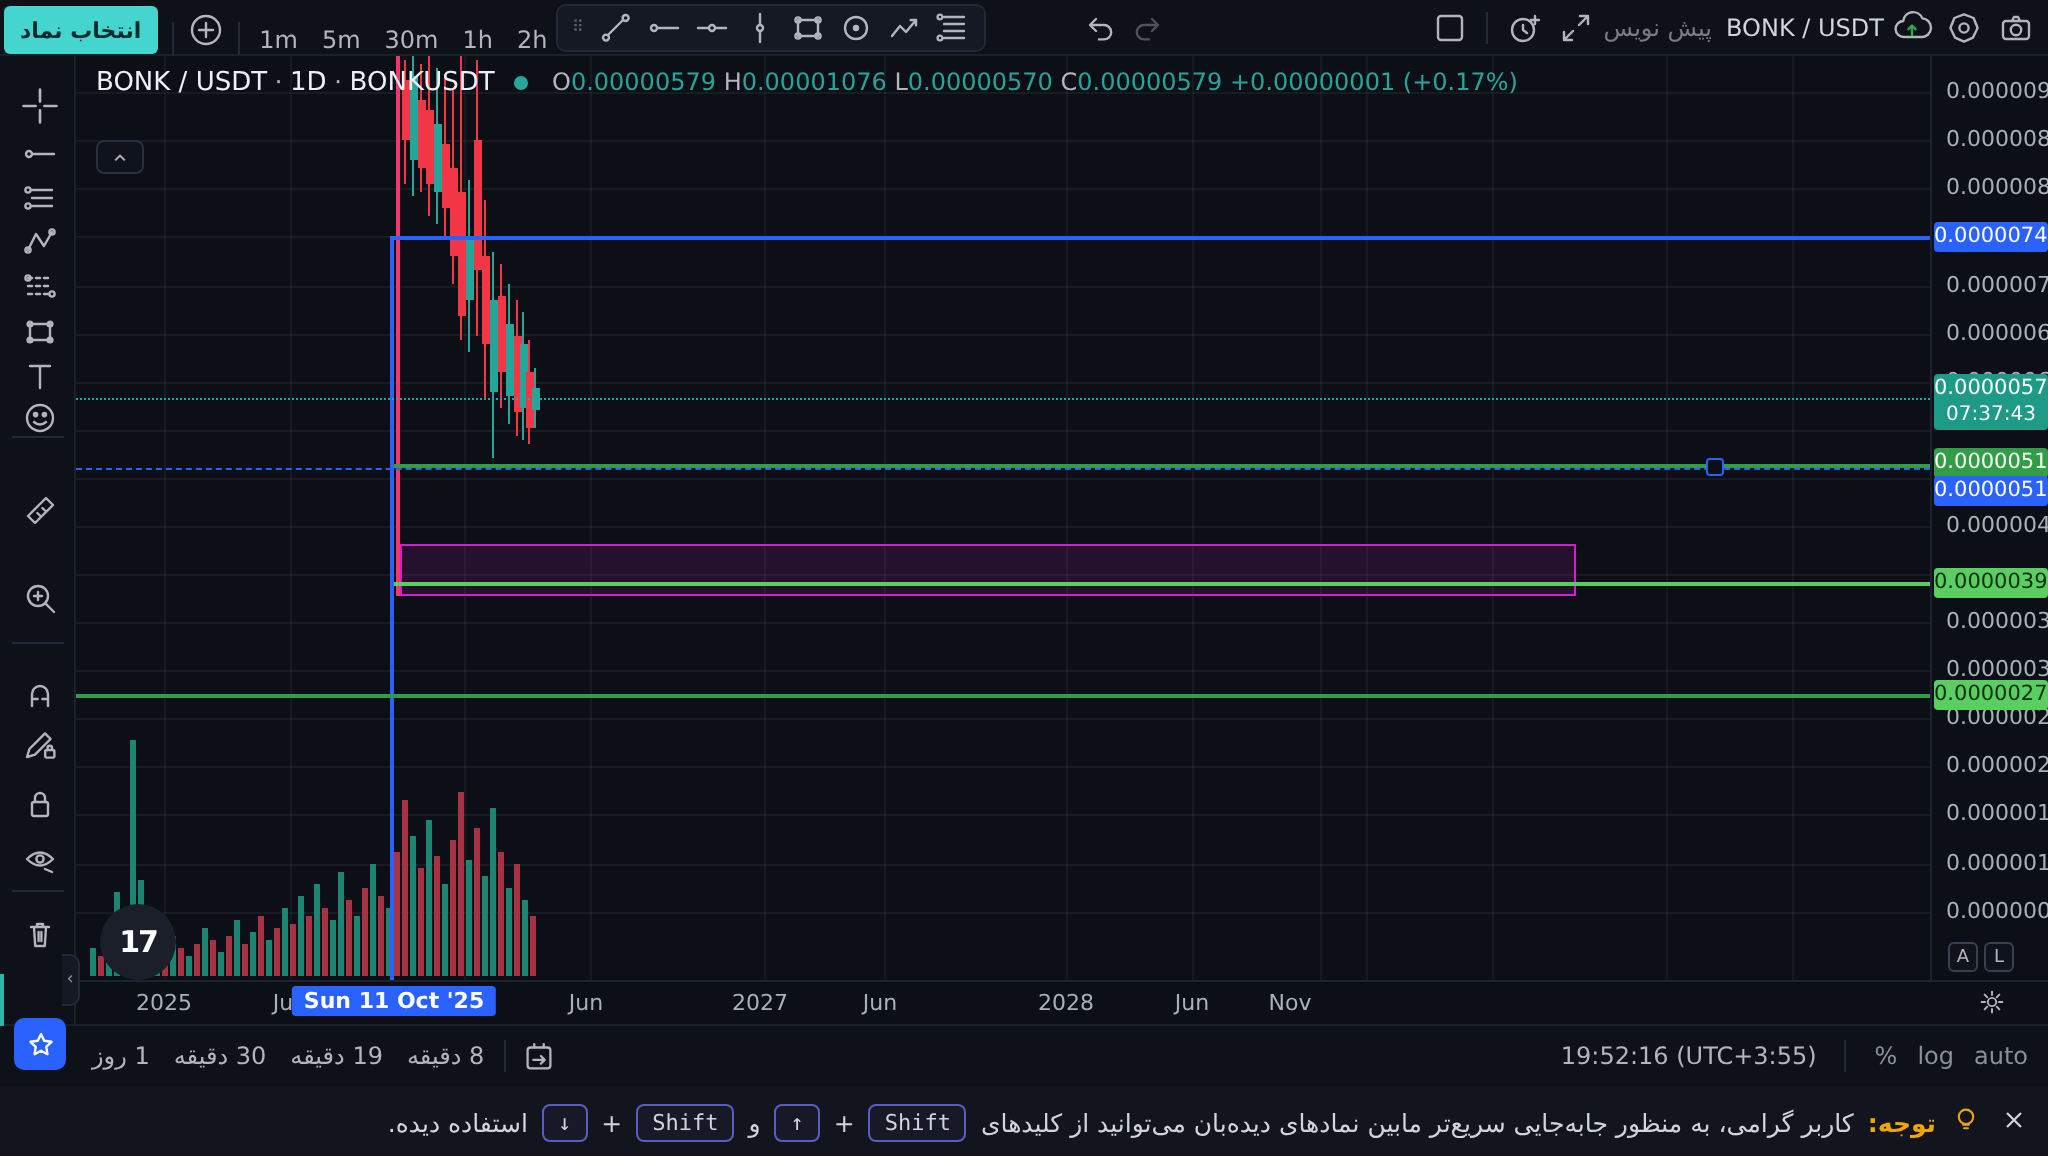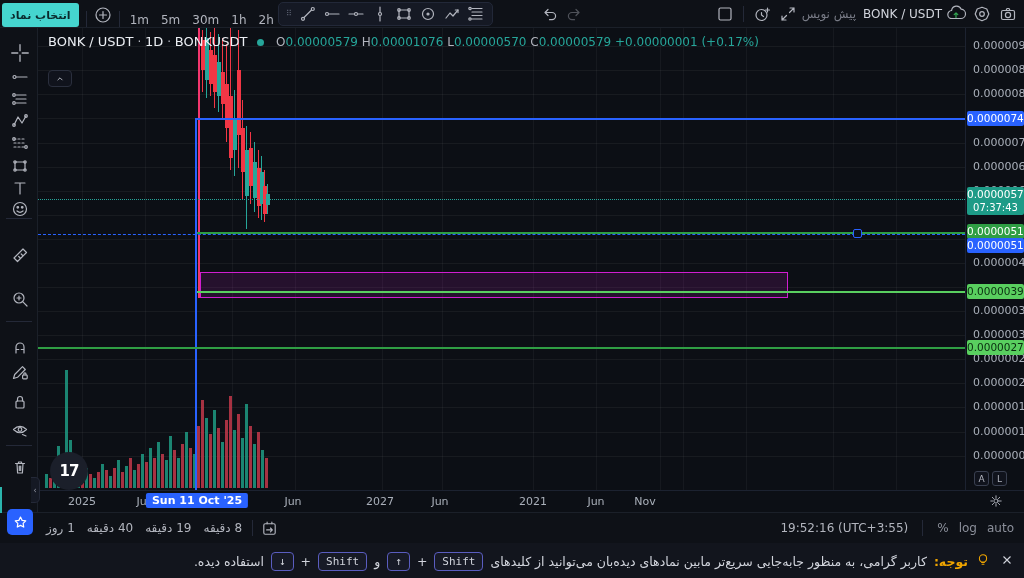--- a/index.html
+++ b/index.html
@@ -502,36 +502,36 @@
           <circle cx="10" cy="10" r="2.6"></circle>
           <path d="M10 3.5v2.2M10 14.3v2.2M3.5 10h2.2M14.3 10h2.2M5.4 5.4l1.6 1.6M13 13l1.6 1.6M14.6 5.4L13 7M7 13l-1.6 1.6"></path>
         </svg>
     </span>
   <span class="ttick" style="left: 44px;">2025</span>
       <span class="ttick" style="left: 107px;">Jun</span>
       <span class="ttick" style="left: 199px;">26</span>
       <span class="ttick" style="left: 255px;">Jun</span>
       <span class="ttick" style="left: 342px;">2027</span>
       <span class="ttick" style="left: 402px;">Jun</span>
-      <span class="ttick" style="left: 495px;">2021</span>
+      <span class="ttick" style="left: 495px;">2028</span>
       <span class="ttick" style="left: 558px;">Jun</span>
       <span class="ttick" style="left: 607px;">Nov</span>
       <div id="datelabel" style="left: 159px;">Sun 11 Oct '25</div>
     </div>
 
   <button id="fav-star">
     <svg width="17" height="17" viewBox="0 0 20 20" style="stroke:#fff;fill:none;stroke-width:1.4;stroke-linejoin:round">
         <path d="M10 3.6l1.9 3.9 4.3.6-3.1 3 .7 4.3-3.8-2-3.8 2 .7-4.3-3.1-3 4.3-.6z"></path>
       </svg>
   </button>
   <div id="statusbar">
     <div style="width:40px"></div>
     <div id="interval-row" style="display: flex;">
         <span class="ibtn" dir="rtl">1 روز</span>
-        <span class="ibtn" dir="rtl">40 دقیقه</span>
+        <span class="ibtn" dir="rtl">30 دقیقه</span>
         <span class="ibtn" dir="rtl">19 دقیقه</span>
         <span class="ibtn" dir="rtl">8 دقیقه</span>
       </div>
     <div class="vsep"></div>
     <span class="ic">
       <svg width="19" height="19" viewBox="0 0 20 20">
           <rect x="4" y="5" width="12" height="11" rx="1.5"></rect>
           <path d="M7.5 5V3.2M12.5 5V3.2M7 11.5h6M11 9.5l2 2-2 2"></path>
         </svg>
     </span>

